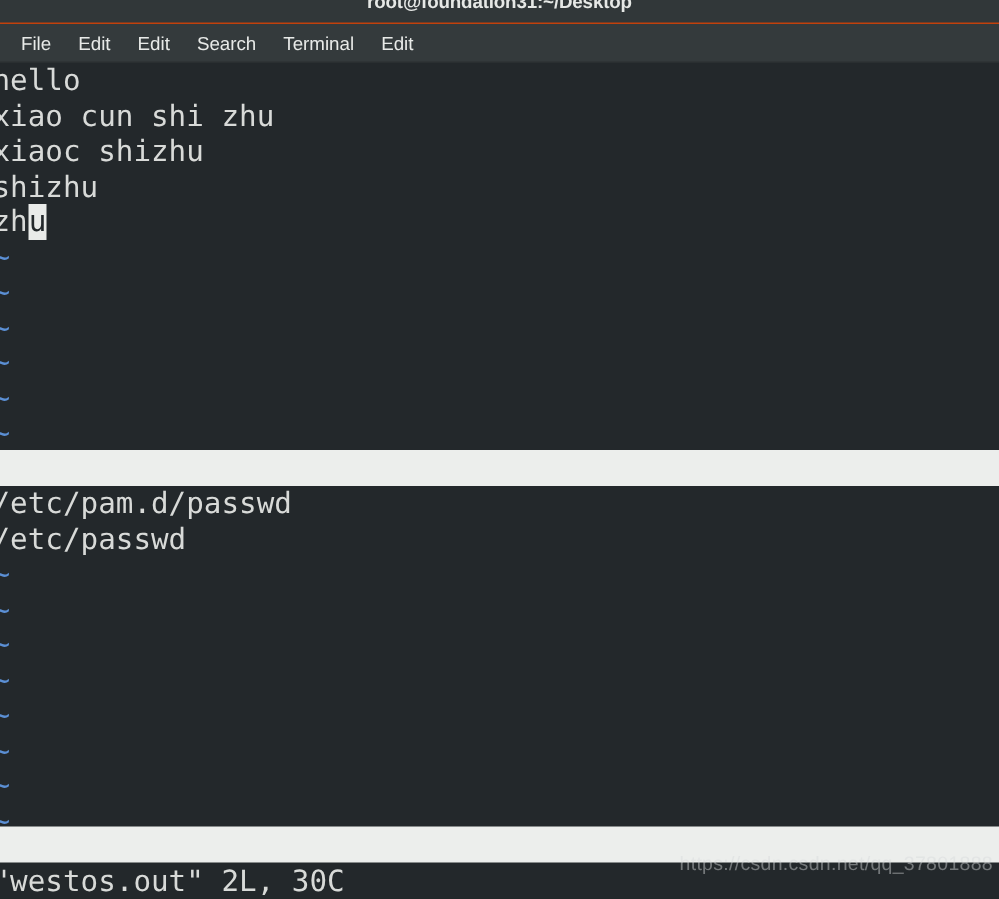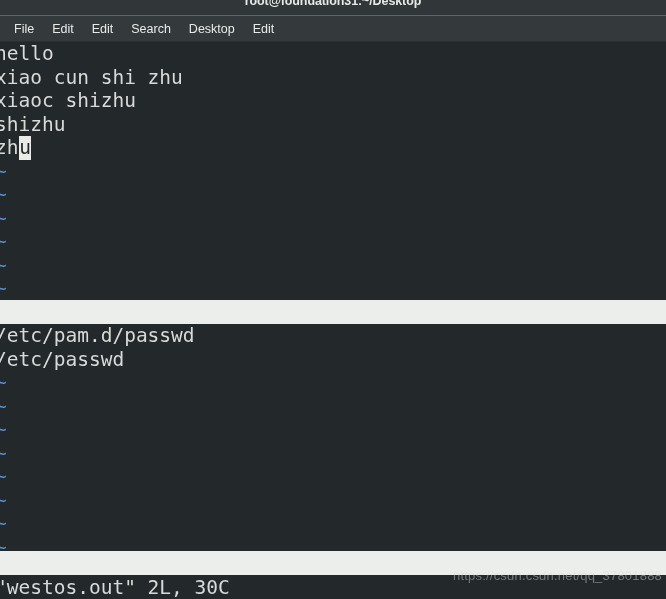--- a/index.html
+++ b/index.html
@@ -157,21 +157,21 @@
 
   <div class="titlebar">
     <div class="titlebar-text">root@foundation31:~/Desktop</div>
   </div>
 
   <div class="menubar">
     <div class="menu-item">File</div>
     <div class="menu-item">Edit</div>
     <div class="menu-item">Edit</div>
     <div class="menu-item">Search</div>
-    <div class="menu-item">Desktop</div>
+    <div class="menu-item">Terminal</div>
     <div class="menu-item">Edit</div>
   </div>
 
   <div class="term">
 
     <div class="vline" style="top:0px;">hello</div>
     <div class="vline" style="top:23.5px;">xiao cun shi zhu</div>
     <div class="vline" style="top:47px;">xiaoc shizhu</div>
     <div class="vline" style="top:70.5px;">shizhu</div>
     <div class="vline" style="top:94px;">zhu</div>

